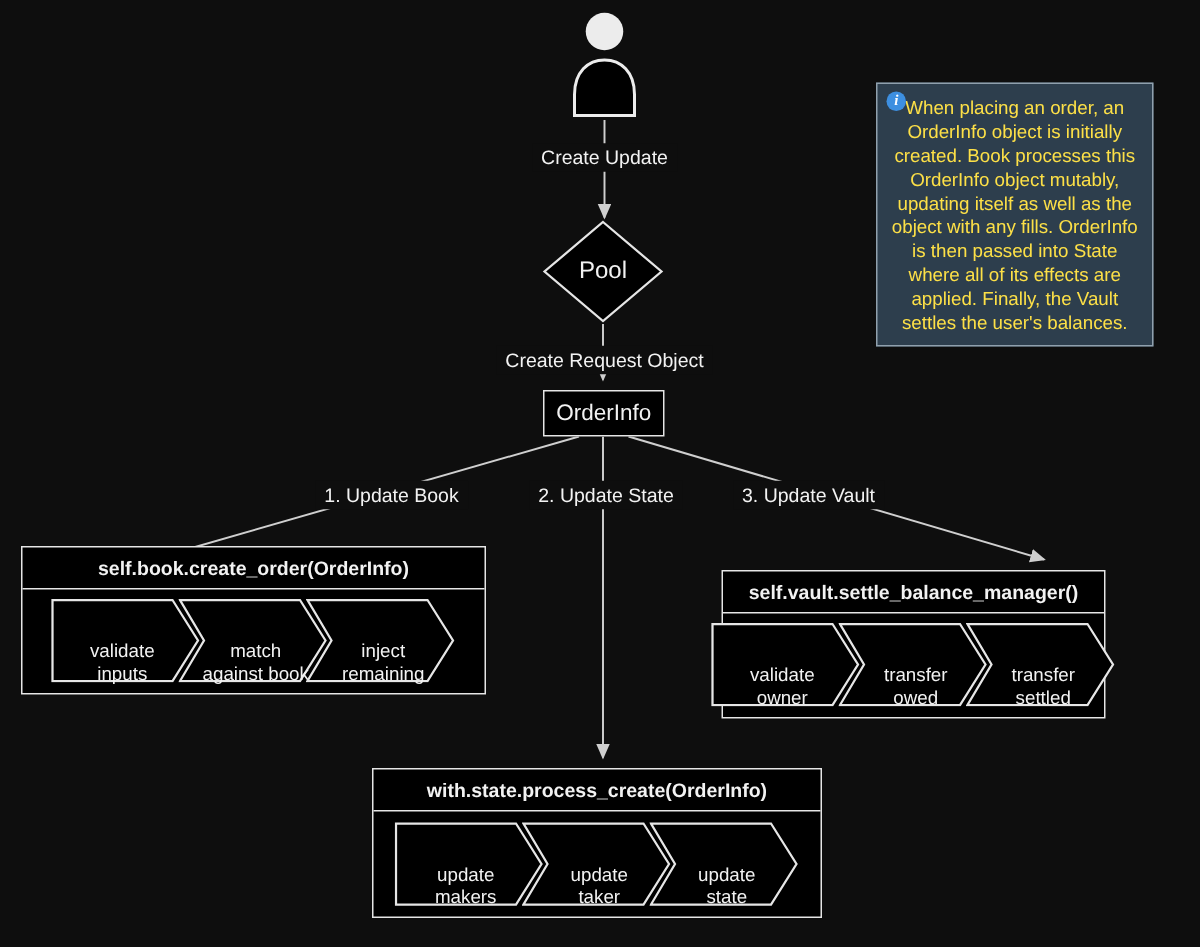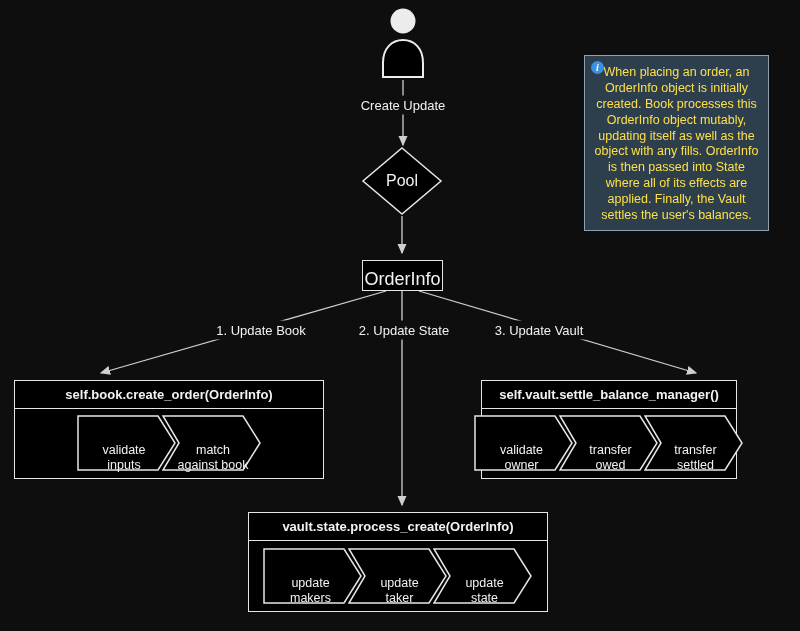--- a/index.html
+++ b/index.html
@@ -12,27 +12,27 @@
   .edge-label{
     position:absolute;transform:translate(-50%,-50%);background:#0e0e0e;
     padding:2px 6px;font-size:13px;white-space:nowrap;z-index:3;
   }
   .pool-label{
     position:absolute;left:402px;top:181px;transform:translate(-50%,-50%);
     font-size:16px;z-index:3;
   }
   .node{
     position:absolute;background:#000;border:1.5px solid #e6e6e6;box-sizing:border-box;
-    display:flex;align-items:flex-end;justify-content:center;font-size:18px;z-index:2;
+    display:flex;align-items:center;justify-content:center;font-size:15px;z-index:2;
   }
   .orderinfo{left:362px;top:260px;width:81px;height:31px;}
   .pbox{
     position:absolute;background:#000;border:1.5px solid #e6e6e6;box-sizing:border-box;z-index:2;
   }
-  .pbox-book{left:14px;top:380px;width:310px;height:99px;}
+  .pbox-book{left:14px;top:364px;width:310px;height:99px;}
   .pbox-vault{left:481px;top:380px;width:256px;height:99px;}
   .pbox-state{left:248px;top:512px;width:300px;height:100px;}
   .ptitle{
     height:27px;line-height:27px;text-align:center;font-weight:bold;font-size:13px;
     border-bottom:1.5px solid #e6e6e6;padding:0 4px;white-space:nowrap;overflow:hidden;
   }
   .prow{display:flex;justify-content:center;align-items:center;height:calc(100% - 28.5px);}
   .chev{position:relative;width:100px;height:56px;flex:0 0 auto;}
   .chev + .chev{margin-left:-15px;}
   .chev svg{position:absolute;left:0;top:0;}
@@ -74,20 +74,21 @@
     <line x1="419" y1="291" x2="696" y2="373" stroke="#cfcfcf" stroke-width="1.3" marker-end="url(#arr)"></line>
     <polygon points="402,148 441,181 402,214 363,181" fill="#000000" stroke="#e6e6e6" stroke-width="1.5"></polygon>
   </svg>
 
   <svg class="actor" width="48" height="72" viewBox="0 0 48 72">
     <circle cx="24" cy="14" r="12.5" fill="#ececec"></circle>
     <path d="M4,70 L4,56 C4,41 13,33 24,33 C35,33 44,41 44,56 L44,70 Z" fill="#000000" stroke="#ececec" stroke-width="2"></path>
   </svg>
 
   <div class="edge-label" style="left:403px;top:105px;">Create Update</div>
+  <div class="edge-label" style="left:403px;top:240px;">Create Request Object</div>
   <div class="edge-label" style="left:261px;top:330px;">1. Update Book</div>
   <div class="edge-label" style="left:404px;top:330px;">2. Update State</div>
   <div class="edge-label" style="left:539px;top:330px;">3. Update Vault</div>
 
   <div class="pool-label">Pool</div>
 
   <div class="node orderinfo">
     <span>OrderInfo</span>
   </div>
 
@@ -100,20 +101,27 @@
         </svg>
         <div class="clabel">validate
 inputs</div>
       </div>
       <div class="chev">
         <svg width="100" height="56" viewBox="0 0 100 56">
           <path d="M1,1 L81,1 L98,28 L81,55 L1,55 L17,28 Z" fill="#000000" stroke="#e6e6e6" stroke-width="1.5"></path>
         </svg>
         <div class="clabel">match
 against book</div>
+      </div>
+      <div class="chev">
+        <svg width="100" height="56" viewBox="0 0 100 56">
+          <path d="M1,1 L81,1 L98,28 L81,55 L1,55 L17,28 Z" fill="#000000" stroke="#e6e6e6" stroke-width="1.5"></path>
+        </svg>
+        <div class="clabel">inject
+remaining</div>
       </div>
     </div>
   </div>
 
   <div class="pbox pbox-vault">
     <div class="ptitle">self.vault.settle_balance_manager()</div>
     <div class="prow">
       <div class="chev flat">
         <svg width="100" height="56" viewBox="0 0 100 56">
           <path d="M1,1 L81,1 L98,28 L81,55 L1,55 Z" fill="#000000" stroke="#e6e6e6" stroke-width="1.5"></path>
@@ -132,21 +140,21 @@
         <svg width="100" height="56" viewBox="0 0 100 56">
           <path d="M1,1 L81,1 L98,28 L81,55 L1,55 L17,28 Z" fill="#000000" stroke="#e6e6e6" stroke-width="1.5"></path>
         </svg>
         <div class="clabel">transfer
 settled</div>
       </div>
     </div>
   </div>
 
   <div class="pbox pbox-state">
-    <div class="ptitle">vault.state.process_create(OrderInfo)</div>
+    <div class="ptitle">with.state.process_create(OrderInfo)</div>
     <div class="prow">
       <div class="chev flat">
         <svg width="100" height="56" viewBox="0 0 100 56">
           <path d="M1,1 L81,1 L98,28 L81,55 L1,55 Z" fill="#000000" stroke="#e6e6e6" stroke-width="1.5"></path>
         </svg>
         <div class="clabel">update
 makers</div>
       </div>
       <div class="chev">
         <svg width="100" height="56" viewBox="0 0 100 56">

